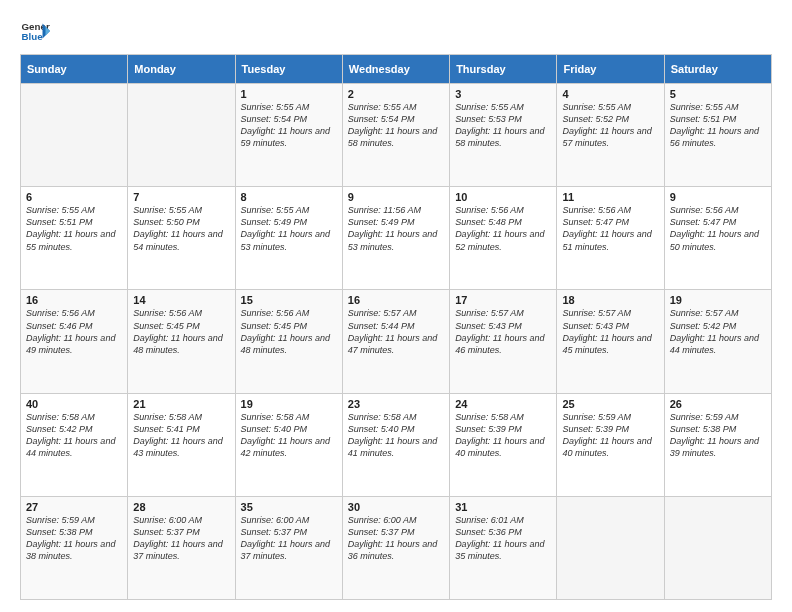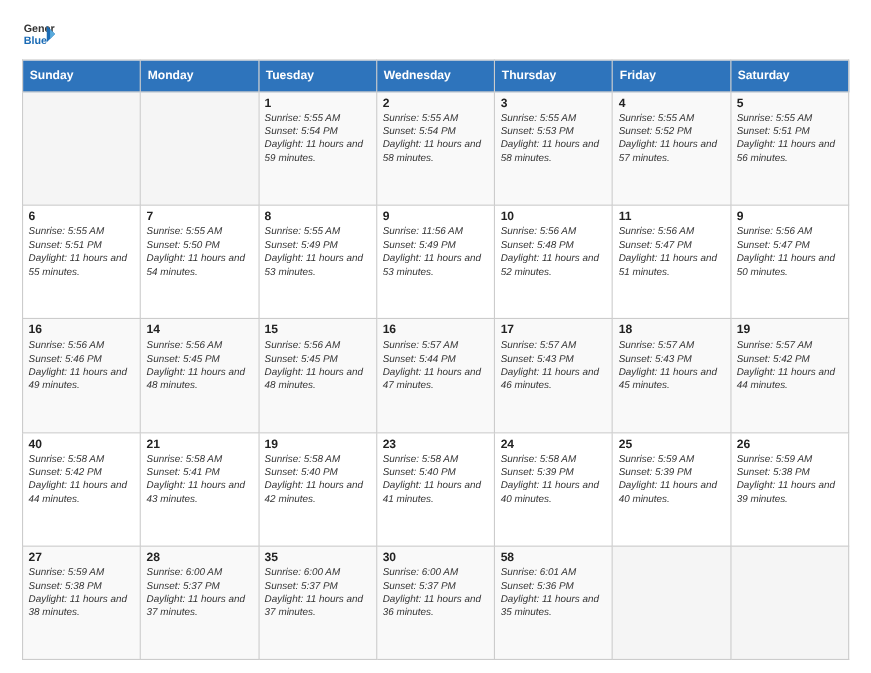--- a/index.html
+++ b/index.html
@@ -307,21 +307,21 @@
 Sunset: 5:37 PM
 Daylight: 11 hours and 37 minutes.</div>
           </td>
           <td>
             <span class="day-number">30</span>
             <div class="day-info">Sunrise: 6:00 AM
 Sunset: 5:37 PM
 Daylight: 11 hours and 36 minutes.</div>
           </td>
           <td>
-            <span class="day-number">58</span>
+            <span class="day-number">31</span>
             <div class="day-info">Sunrise: 6:01 AM
 Sunset: 5:36 PM
 Daylight: 11 hours and 35 minutes.</div>
           </td>
           <td class="empty-cell"></td>
           <td class="empty-cell"></td>
         </tr>
       </tbody>
   </table>
 </div>

